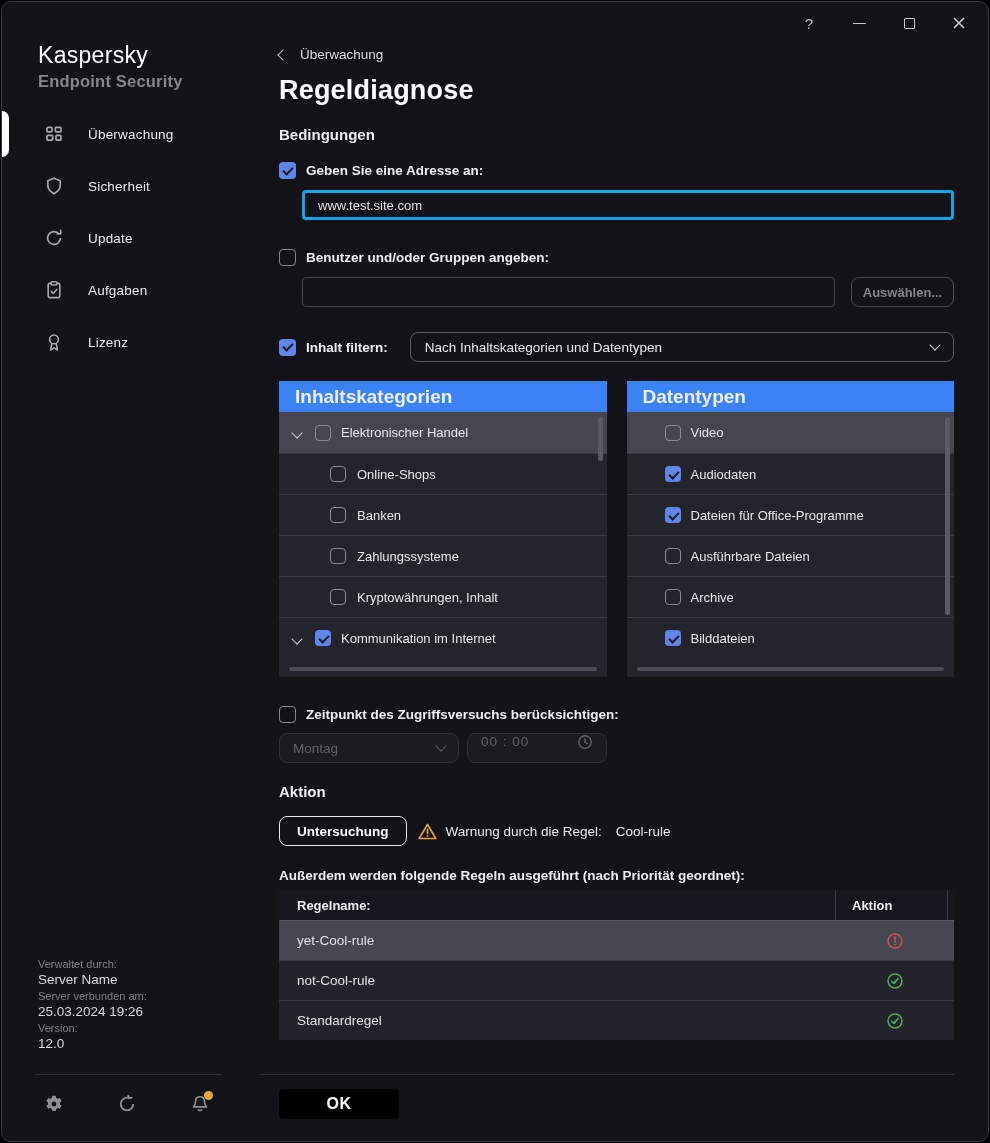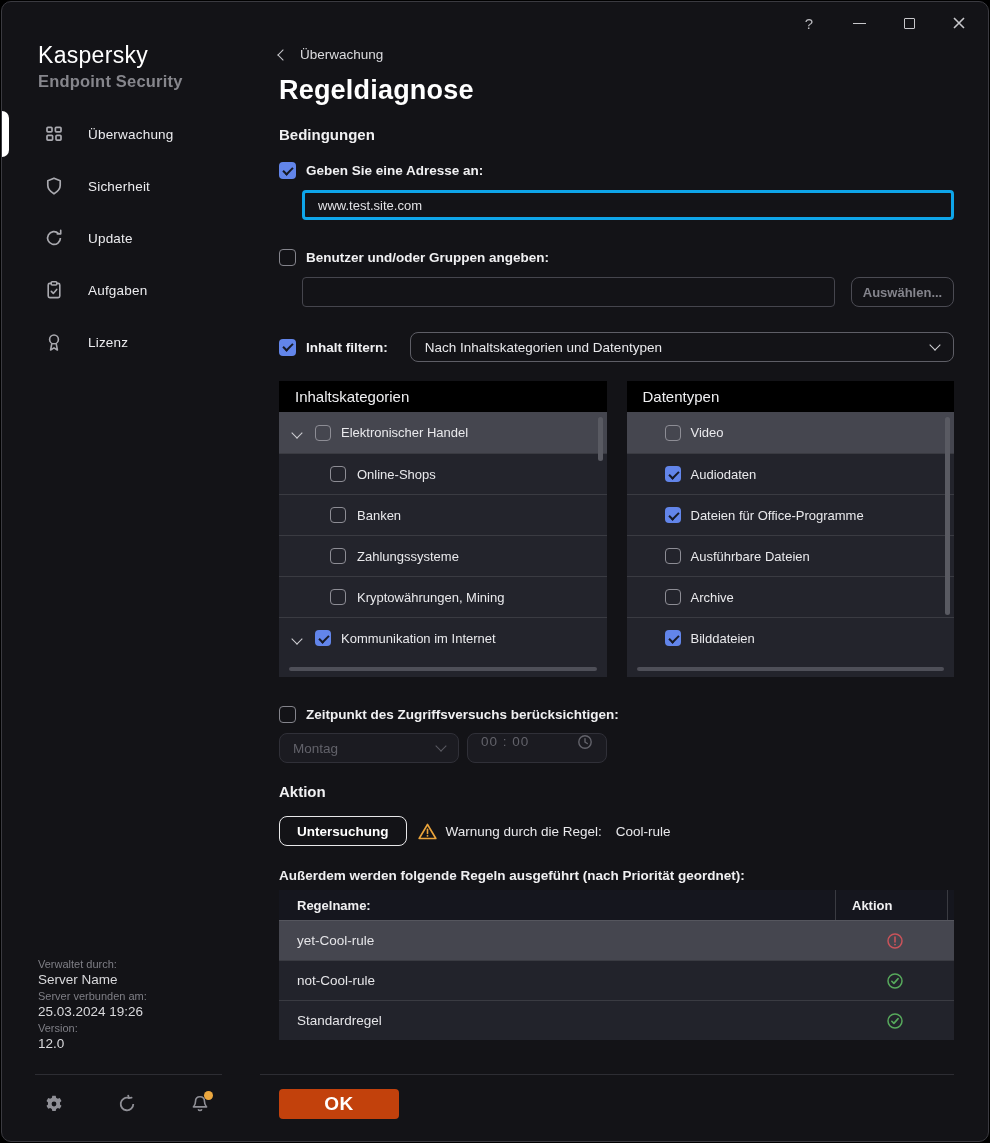--- a/index.html
+++ b/index.html
@@ -59,21 +59,21 @@
   .input-empty { width:533px; height:30px; border:1px solid #45454d; border-radius:4px; background:transparent; color:#e2e2e5; padding:0 13px; font-family:"Liberation Sans",sans-serif; font-size:13px; }
   .btn-select { margin-left:16px; width:103px; height:30px; border:1px solid #4b4b53; border-radius:8px; background:transparent; color:#84848c; font-weight:700; font-size:13px; cursor:pointer; font-family:"Liberation Sans",sans-serif; }
 
   .row-filter { margin-top:25px; display:flex; align-items:center; }
   .dropdown { margin-left:12px; flex:1; height:30px; border:1px solid #5e5e66; border-radius:8px; display:flex; align-items:center; padding:0 14px; cursor:pointer; }
   .dropdown-value { flex:1; font-size:13.5px; color:#e9e9ec; }
   .chev-down { width:8px; height:8px; border-right:1.7px solid #d2d2d6; border-bottom:1.7px solid #d2d2d6; transform:rotate(45deg); display:inline-block; margin-top:-5px; }
 
   .panels { margin-top:19px; display:flex; gap:20px; }
   .panel { position:relative; width:328px; height:296px; background:#23242c; }
-  .panel-header { height:31px; background:#000000; display:flex; align-items:center; padding:0 16px; font-weight:400; font-size:15px; color:#f0f0f2; }
+  .panel-header { height:31px; background:#3b82f6; display:flex; align-items:center; padding:0 16px; font-weight:700; font-size:19px; color:#f0f0f2; }
   .list-row { position:relative; height:41px; display:flex; align-items:center; border-top:1px solid #3a3b42; cursor:pointer; }
   .list-row:first-child { border-top:none; }
   .list-row.hl { background:#45464f; }
   .lr-chev { position:absolute; left:14px; }
   .lr-chev .chev-down { border-color:#cfcfd4; }
   .list-row .cb { position:absolute; left:36px; width:16px; height:16px; }
   .list-row.indent .cb { left:51px; }
   .list-row .cb.unchecked { border-color:#8d8d95; }
   .lr-label { position:absolute; left:62px; font-size:13px; color:#e9e9ec; white-space:nowrap; }
   .list-row.indent .lr-label { left:78px; }
@@ -101,21 +101,21 @@
   .rt-header { height:30px; background:#15161e; display:flex; align-items:center; }
   .rt-h-name { flex:1; padding-left:18px; font-weight:700; font-size:13px; color:#f0f0f2; }
   .rt-h-action { width:112px; padding-left:16px; font-weight:700; font-size:13px; color:#f0f0f2; border-left:1px solid #3a3b42; align-self:stretch; display:flex; align-items:center; }
   .rt-h-gutter { width:7px; border-left:1px solid #3a3b42; align-self:stretch; }
   .rt-row { height:40px; background:#22232b; display:flex; align-items:center; border-top:1px solid #3a3b42; cursor:pointer; }
   .rt-row.sel { background:#45464f; border-top-color:#55565e; }
   .rt-name { flex:1; padding-left:18px; font-size:13.5px; color:#e5e5e8; }
   .rt-status { width:119px; display:flex; align-items:center; justify-content:center; }
   .rt-status svg { display:block; }
 
-  .ok-btn { position:absolute; left:277px; top:1087px; width:120px; height:30px; background:#c2410c; border:none; border-radius:4px; color:#fff; font-weight:700; font-size:19px; letter-spacing:.4px; cursor:pointer; font-family:"Liberation Sans",sans-serif; }
+  .ok-btn { position:absolute; left:277px; top:1087px; width:120px; height:30px; background:#000000; border:none; border-radius:4px; color:#fff; font-weight:700; font-size:16px; letter-spacing:.4px; cursor:pointer; font-family:"Liberation Sans",sans-serif; }
 </style>
 </head>
 <body>
 
 <div class="window">
 
   <div class="titlebar-controls">
     <div class="tb-btn tb-help">?</div>
     <div class="tb-btn">
         <span class="tb-min"></span>
@@ -271,21 +271,21 @@
             <div class="list-row indent">
               <span class="cb unchecked"></span>
               <span class="lr-label">Banken</span>
             </div>
             <div class="list-row indent">
               <span class="cb unchecked"></span>
               <span class="lr-label">Zahlungssysteme</span>
             </div>
             <div class="list-row indent">
               <span class="cb unchecked"></span>
-              <span class="lr-label">Kryptowährungen, Mining</span>
+              <span class="lr-label">Kryptowährungen, Inhalt</span>
             </div>
             <div class="list-row">
               <span class="lr-chev"><span class="chev-down"></span></span>
               <span class="cb checked"></span>
               <span class="lr-label">Kommunikation im Internet</span>
             </div>
           </div>
         <div class="vthumb" style="top:36px;height:44px;"></div>
         <div class="hbar"></div>
       </div>

